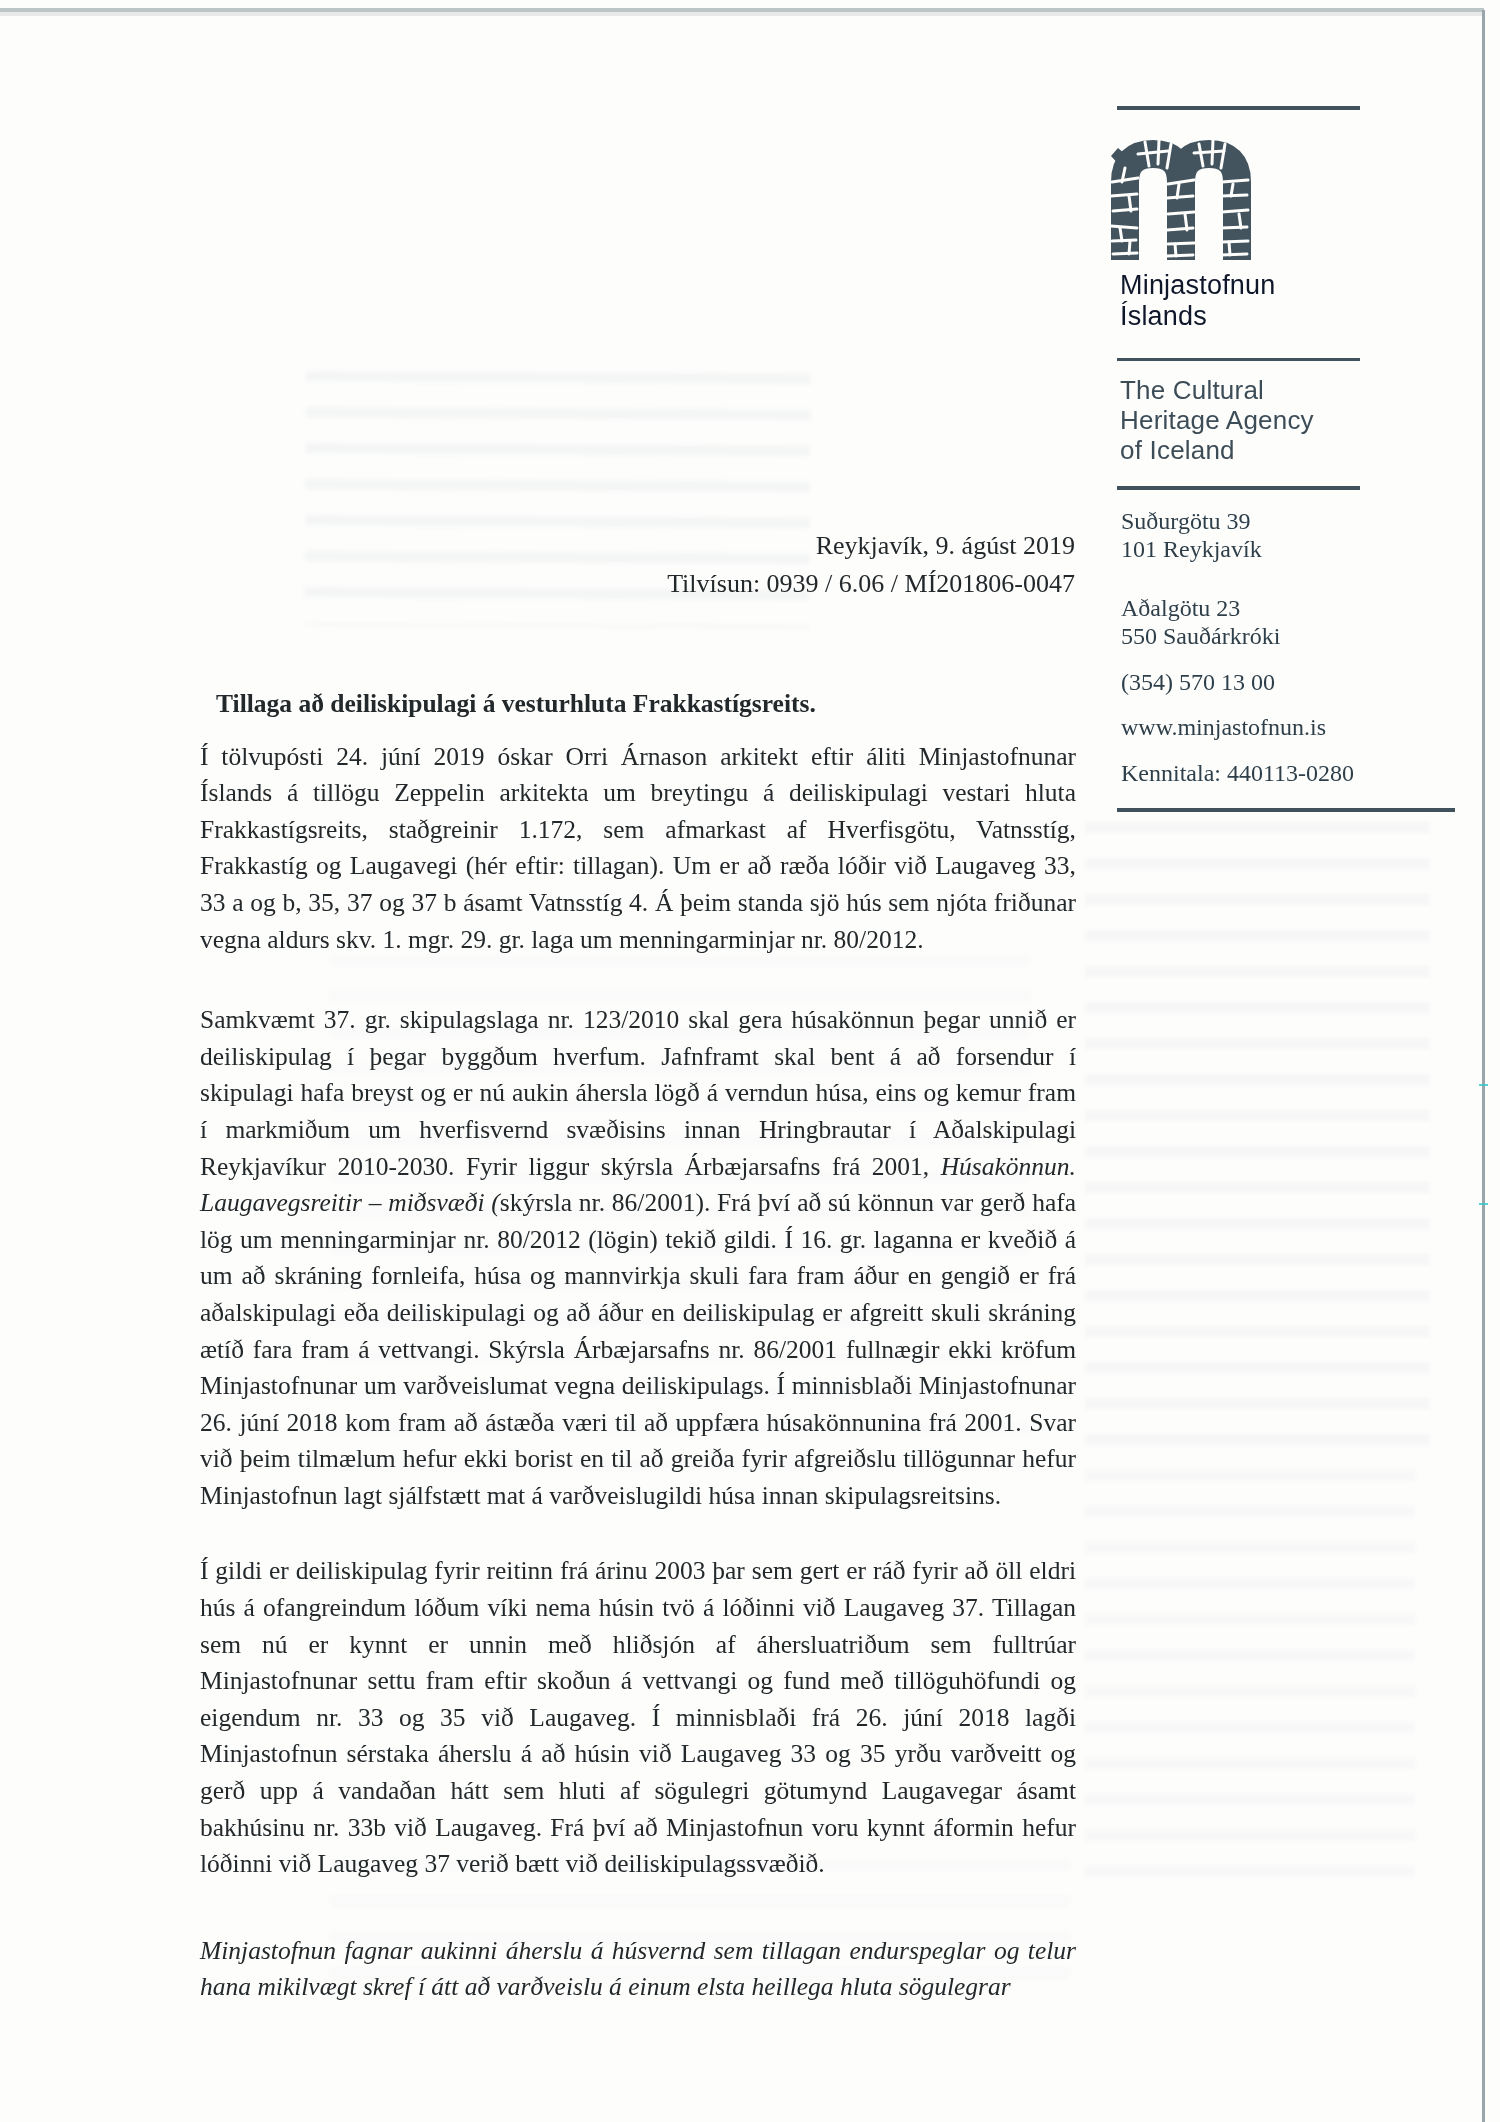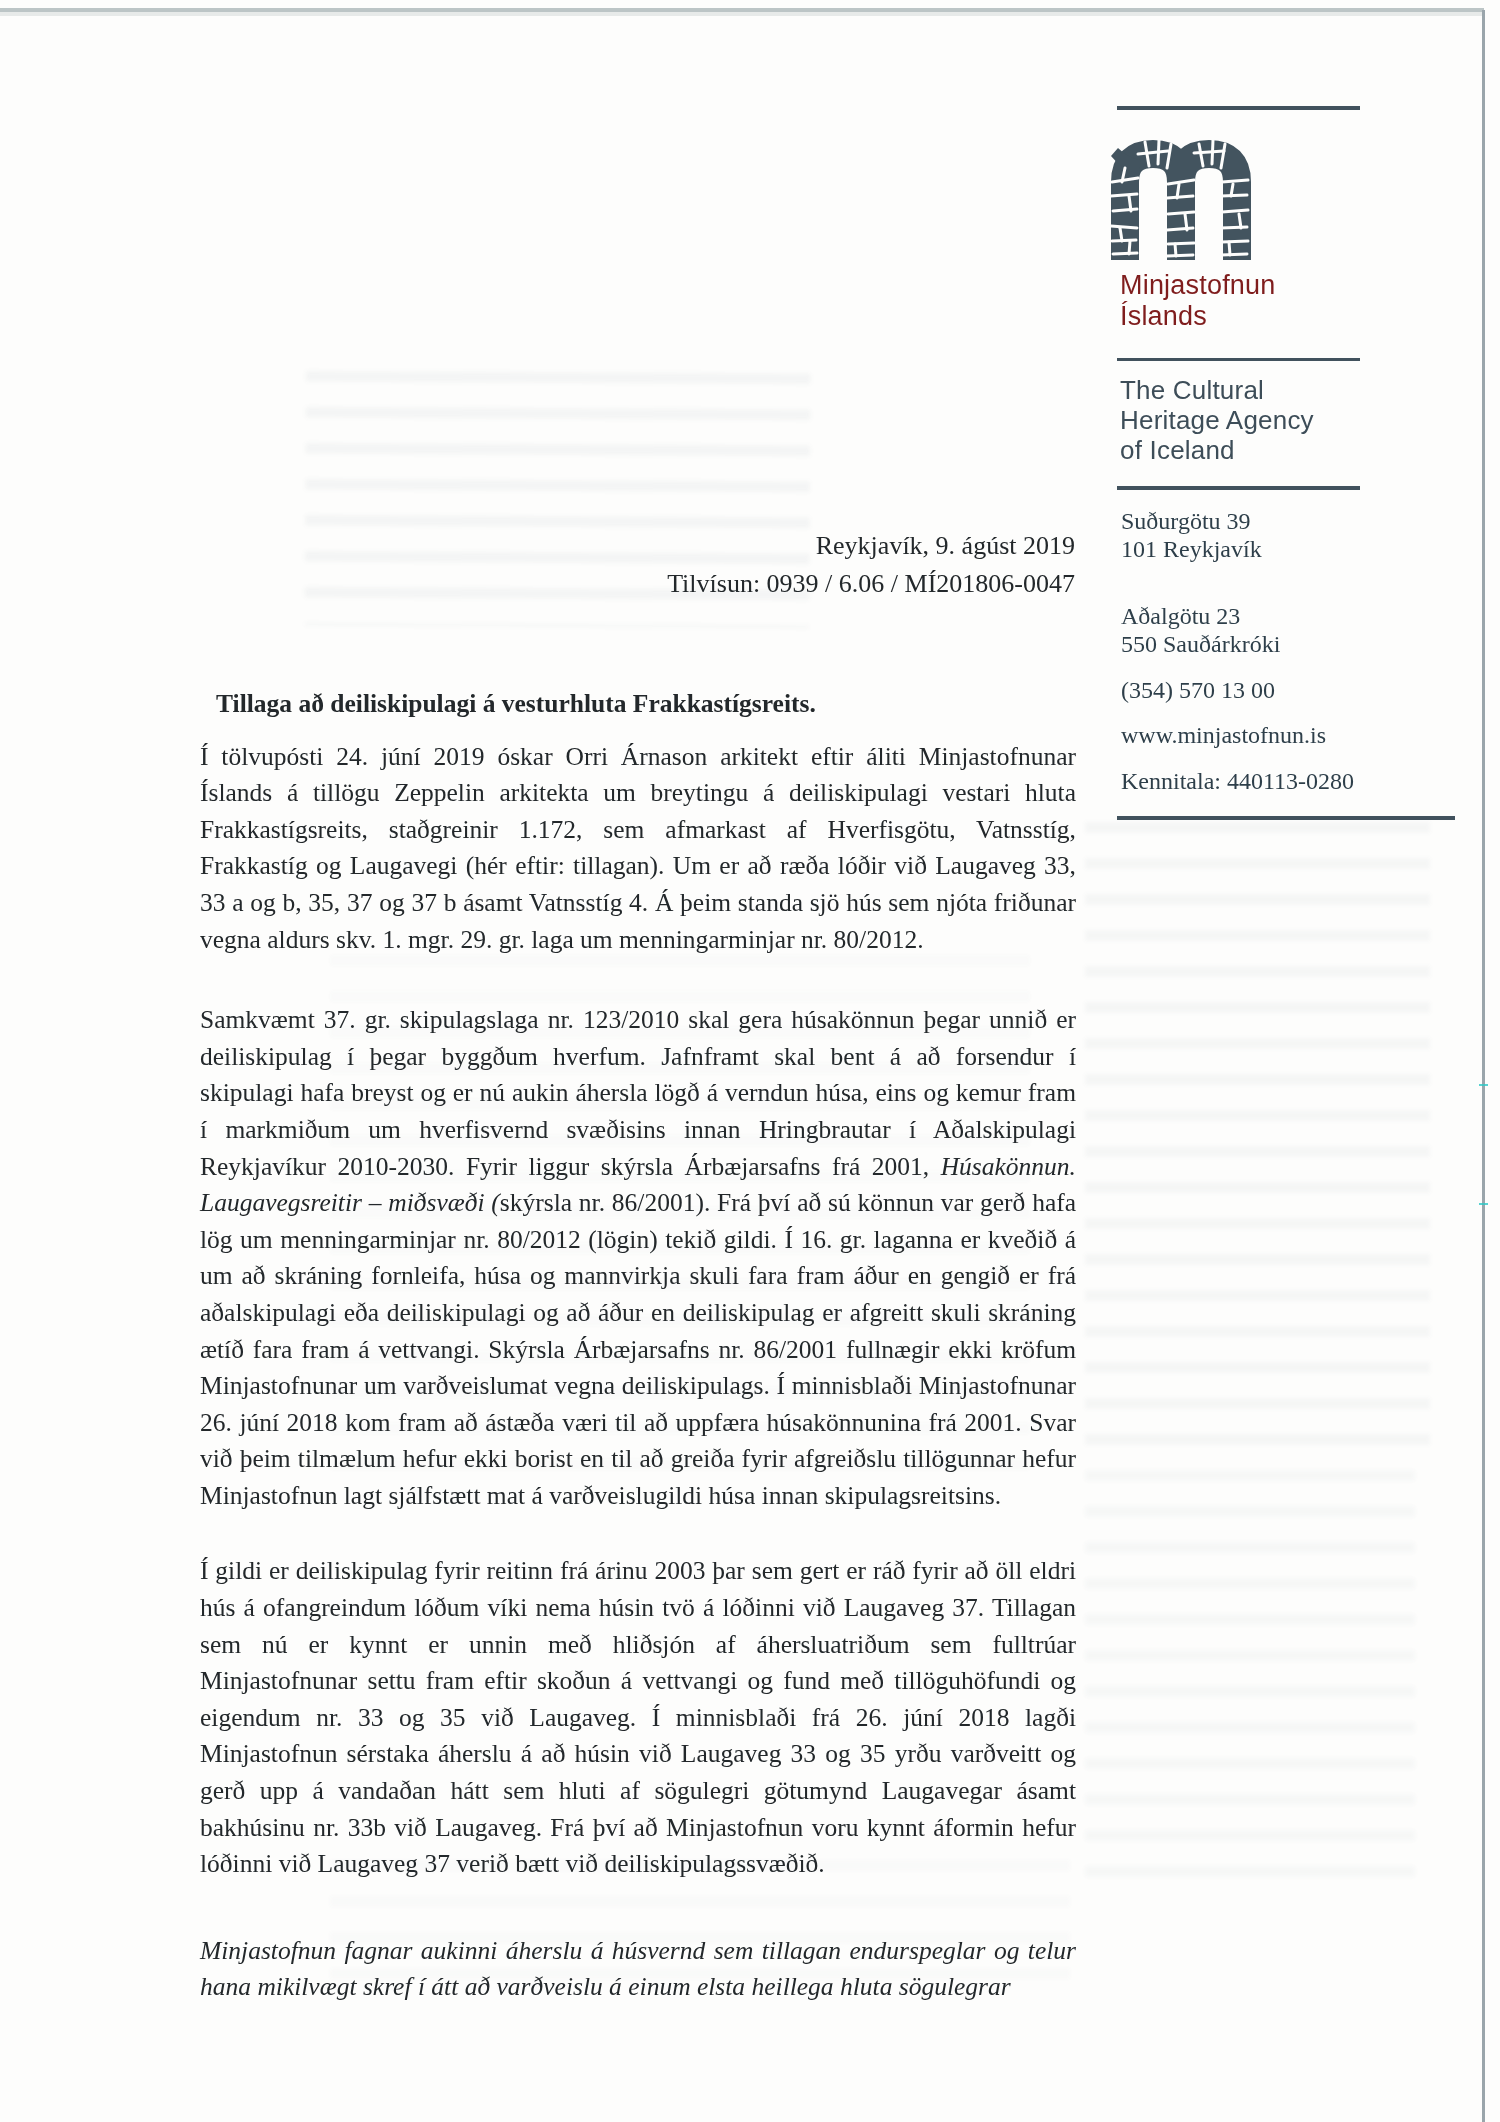--- a/index.html
+++ b/index.html
@@ -29,34 +29,34 @@
     pointer-events:none;
   }
   
   .sidebar{position:absolute;left:1108px;top:106px;width:352px;}
   .rule{margin-left:9px;width:243px;height:3.5px;background:#41525d;border:0;}
   .rule.wide{width:338px;}
   .logo{display:block;margin:20px 0 0 0;width:152px;height:130px;}
   .brand-is{
     margin:10px 0 5px 12px;
     font-family:"Liberation Sans","DejaVu Sans",sans-serif;
-    font-size:27px;line-height:31px;color:#7f1d1d;letter-spacing:.2px;
+    font-size:27px;line-height:31px;color:#0f172a;letter-spacing:.2px;
   }
   .brand-en{
     margin:14px 0 0 12px;
     font-family:"Liberation Sans","DejaVu Sans",sans-serif;
     font-size:26px;line-height:30px;color:#3d4d58;letter-spacing:.2px;
   }
   .sb-gap-a{margin-top:26px;}
   .sb-gap-b{margin-top:21px;}
   .addr{
     margin:17px 0 0 13px;
     font-size:24px;line-height:28.5px;color:#2e3f4a;
   }
-  .addr.block2{margin-top:38px;}
+  .addr.block2{margin-top:30px;}
   .addr.single{}
   
   .recipient{
     position:absolute;left:201px;top:364px;
     font-size:26px;line-height:37px;color:#23282b;
   }
   .dateblock{
     position:absolute;left:200px;top:527px;width:875px;
     text-align:right;font-size:26px;line-height:38px;color:#23282b;
   }

